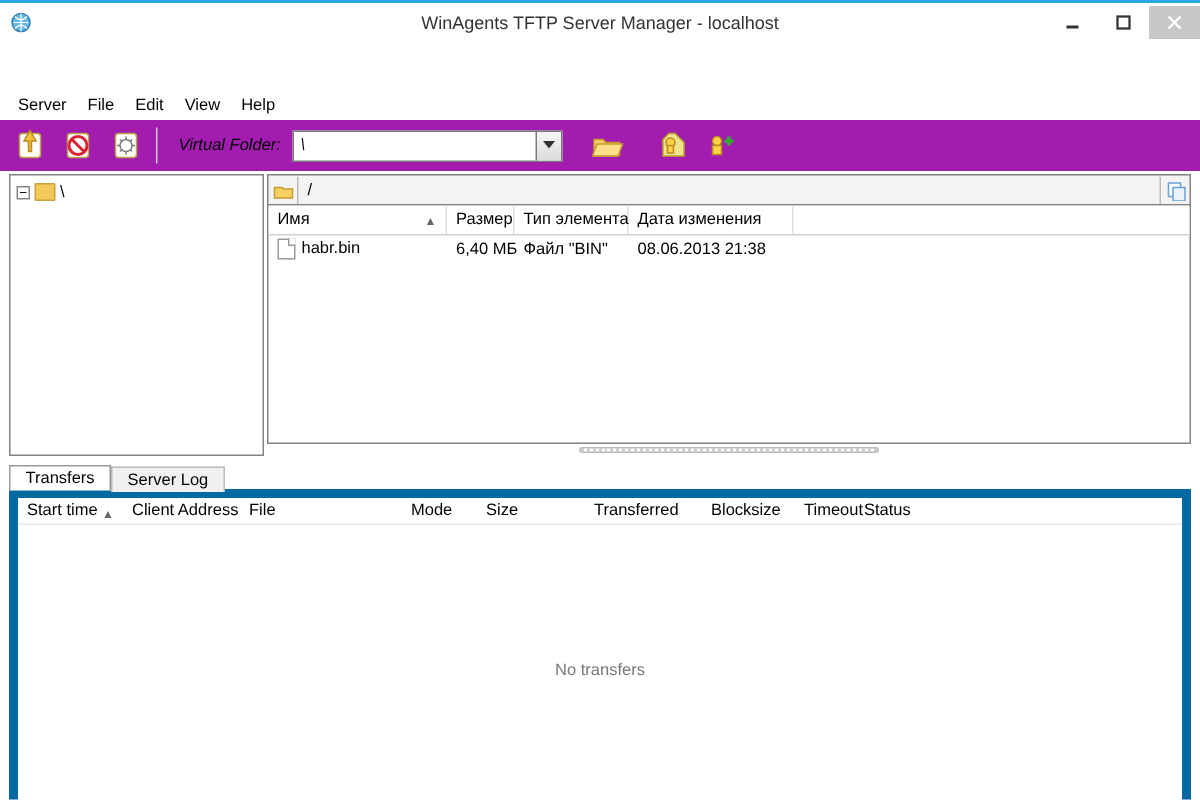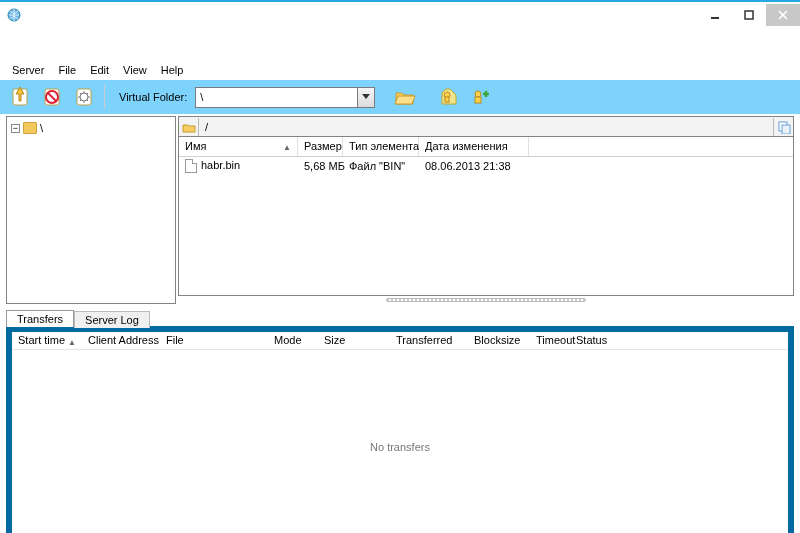--- a/index.html
+++ b/index.html
@@ -12,21 +12,21 @@
   .titlebar .title { position:absolute; left:0; right:0; text-align:center; font-size:12px; color:#333; pointer-events:none; }
   .win-controls { margin-left:auto; display:flex; }
   .win-btn { width:34px; height:22px; display:flex; align-items:center; justify-content:center; color:#444; }
   .win-btn.close { background:#c8c8c8; color:#fff; }
 
   
   .menubar { height:20px; display:flex; align-items:center; padding:0 6px; gap:2px; background:#fff;margin-top:32px; }
   .menu-item { padding:2px 6px; cursor:default; }
 
   
-  .toolbar { height:34px; display:flex; align-items:center; padding:0 6px; gap:4px; background:#7dd3fc; }
+  .toolbar { height:34px; display:flex; align-items:center; padding:0 6px; gap:4px; background:#a21caf;font-style:italic; }
   .tb-btn { width:28px; height:28px; display:flex; align-items:center; justify-content:center; }
   .tb-sep { width:5px; height:24px; border-left:1px solid #ccc; margin:0 2px; }
   .vf-label { margin:0 4px; }
   .vf-combo { width:180px; height:21px; border:1px solid #7a7a7a; background:#fff; display:flex; align-items:center; }
   .vf-combo .vf-text { flex:1; padding:0 4px; }
   .vf-combo .vf-drop { width:17px; height:19px; border-left:1px solid #7a7a7a; background:linear-gradient(#f5f5f5,#dcdcdc); display:flex; align-items:center; justify-content:center; }
 
   
   .content { display:flex; height:192px; }
   .tree-pane { width:170px; border:1px solid #828282; margin:2px 2px 2px 6px; background:#fff; padding:2px 4px; }
@@ -73,20 +73,21 @@
 </head>
 <body>
 
 <div class="titlebar">
   <span class="app-icon">
     <svg viewBox="0 0 16 16" width="16" height="16">
         <circle cx="8" cy="8" r="6" fill="#6bb7e6" stroke="#2b7fb3"></circle>
         <path d="M3 8h10M8 2v12M4 4c3 3 5 3 8 0M4 12c3-3 5-3 8 0" stroke="#fff" stroke-width="0.8" fill="none"></path>
       </svg>
   </span>
+  <div class="title">WinAgents TFTP Server Manager - localhost</div>
   <div class="win-controls">
     <div class="win-btn">
         <svg width="10" height="10">
           <rect x="1" y="7" width="8" height="2" fill="#333"></rect>
         </svg>
       </div>
     <div class="win-btn">
         <svg width="10" height="10">
           <rect x="1" y="1" width="8" height="8" fill="none" stroke="#333" stroke-width="1.5"></rect>
         </svg>
@@ -188,21 +189,21 @@
     </div>
     <div class="file-list">
       <div class="fl-head">
         <div class="col" style="width:119px"><span>Имя</span><span class="sort-caret">▲</span></div>
         <div class="col" style="width:45px">Размер</div>
         <div class="col" style="width:76px">Тип элемента</div>
         <div class="col" style="width:110px">Дата изменения</div>
       </div>
       <div class="fl-row">
         <div class="cell" style="width:119px"><span class="file-ic"></span><span>habr.bin</span></div>
-        <div class="cell" style="width:45px;text-align:right">5,68 МБ</div>
+        <div class="cell" style="width:45px;text-align:right">6,40 МБ</div>
         <div class="cell" style="width:76px">Файл "BIN"</div>
         <div class="cell" style="width:110px">08.06.2013 21:38</div>
       </div>
     </div>
     <div class="splitter-h-grip">
         <div class="grip-bar"></div>
       </div>
   </div>
 </div>
 

